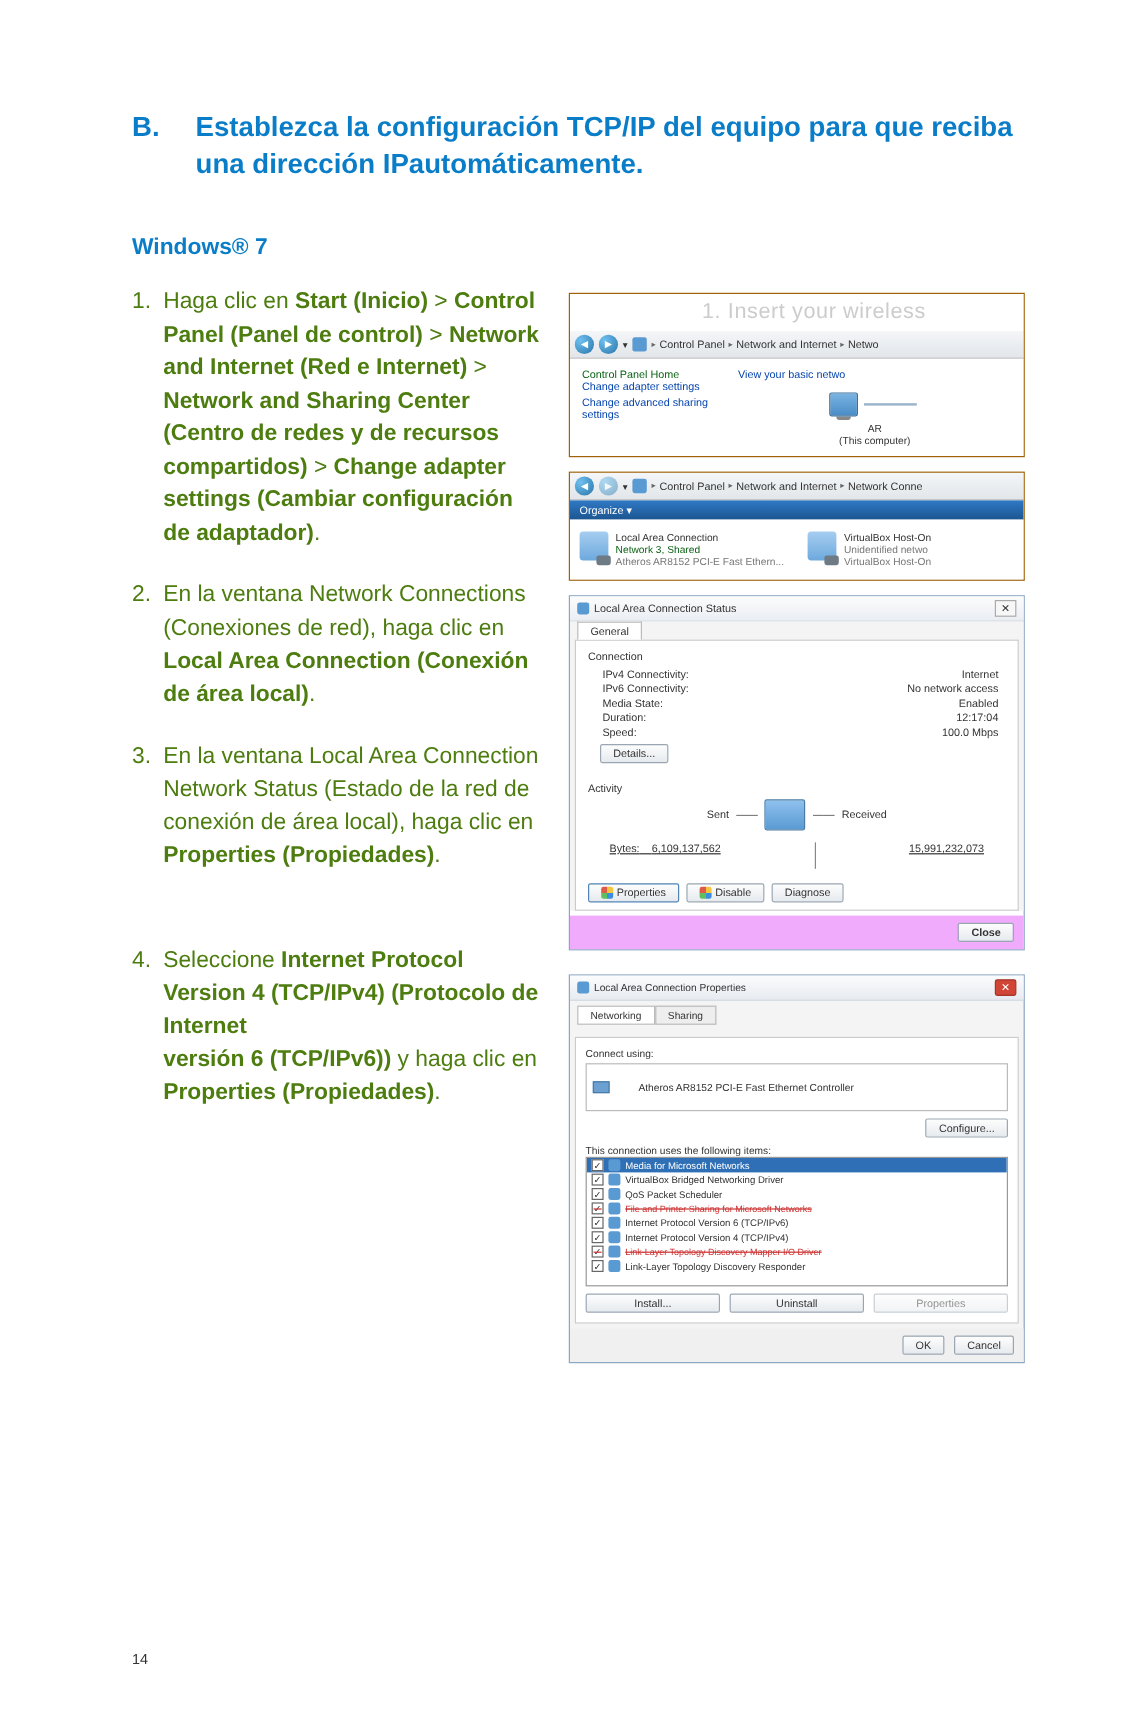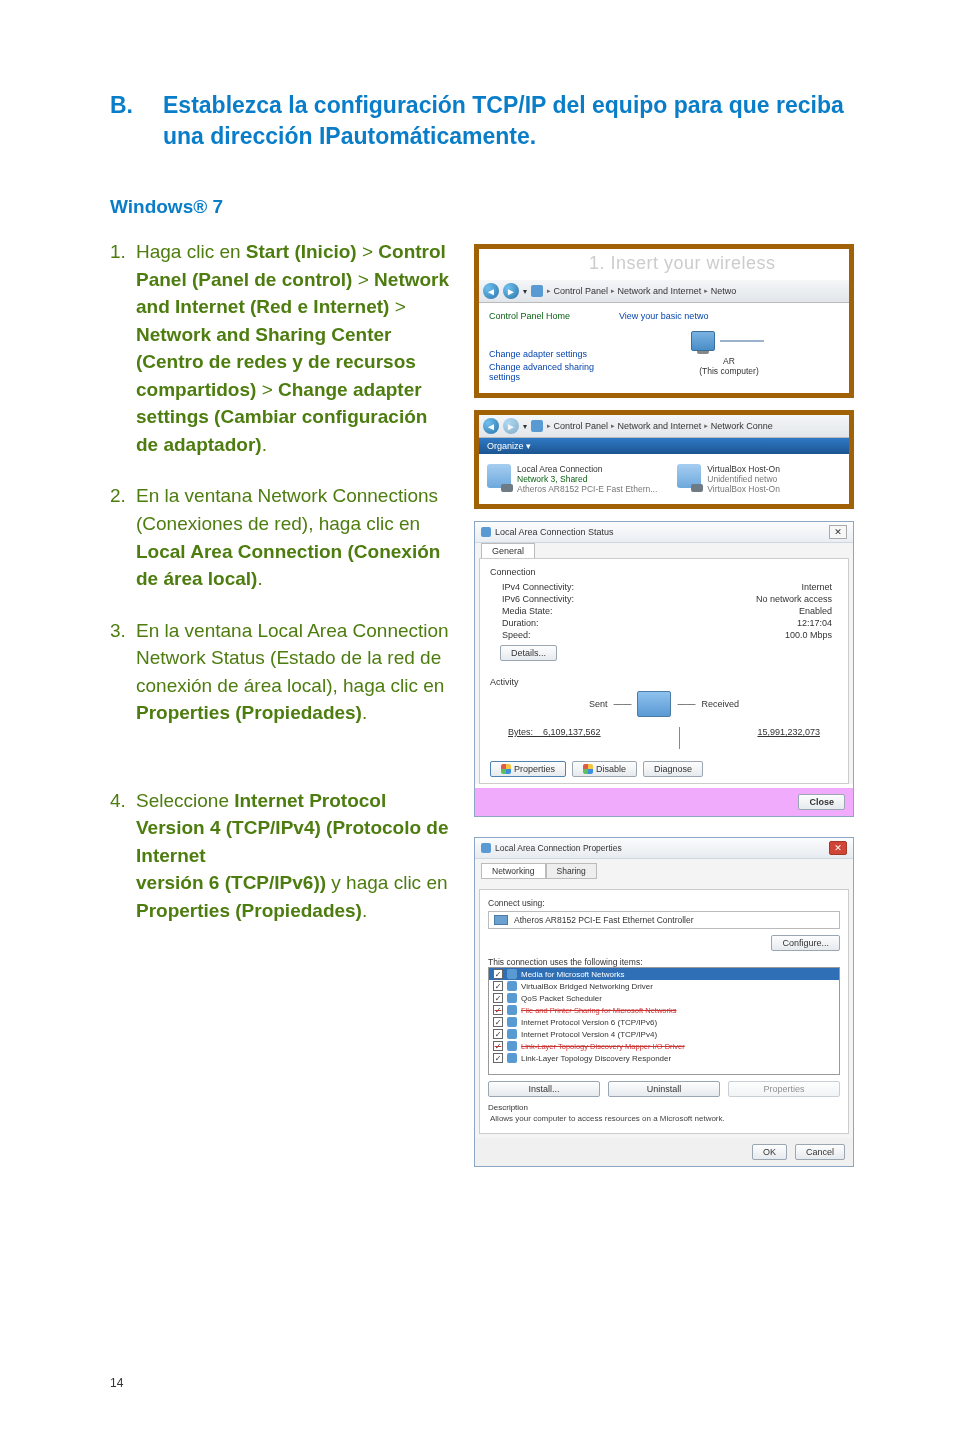--- a/index.html
+++ b/index.html
@@ -52,21 +52,21 @@
   ol li::before {
     content: counter(item) ".";
     flex: 0 0 26px;
     font-size: 19px;
   }
   ol li.big-gap { margin-top: 60px; }
   .b { font-weight: bold; }
 
   
   .panel {
-    border: 5px solid #a16207;
+    border: 1px solid #a16207;
     background: #f4f4f4;
     font-size: 9px;
     color: #333;
     margin-bottom: 12px;
     overflow: hidden;
   }
   .panel .watermark {
     font-size: 18px;
     color: #ccc;
     padding: 4px 0 6px 110px;
@@ -89,21 +89,21 @@
     display: flex; align-items: center; justify-content: center;
     color: #fff; font-size: 10px;
   }
   .breadcrumb { display: flex; align-items: center; gap: 3px; color: #333; }
   .breadcrumb span { white-space: nowrap; }
   .caret { color: #666; font-size: 7px; }
   .panel-body { display: flex; background: #fff; }
   .side-nav {
     width: 130px; padding: 8px 10px; font-size: 9px;
   }
-  .side-nav .home-link { color: #0b6215; margin-bottom: 28px; }
+  .side-nav .home-link { color: #0b6215; margin-bottom: 0; }
   .side-nav .link { color: #0645ad; margin-bottom: 3px; cursor: pointer; }
   .main-area { flex: 1; padding: 8px 10px; font-size: 9px; }
   .main-area .view-link { color: #0645ad; margin-bottom: 10px; }
   .comp-icon {
     width: 24px; height: 20px;
     background: linear-gradient(#79b3e2,#4a8dc7);
     border: 1px solid #3a6f9c; border-radius: 2px;
     display: inline-block; vertical-align: middle;
   }
   .comp-stand { width: 12px; height: 3px; background: #888; margin: 0 auto; border-radius: 0 0 2px 2px; }
@@ -159,21 +159,21 @@
   .props { border: 1px solid #8aa7c3; background: #f4f4f4; font-size: 8.5px; margin-top: 20px; }
   .props .dlg-title { background: linear-gradient(#fbfcfd,#e7ebf0); }
   .props .dlg-title .x { background: #d04536; color: #fff; border: 1px solid #a5372a; border-radius: 2px; }
   .props-tabs { margin: 4px 0 11px 6px; }
   .props-tabs .tab2 {
     display: inline-block; padding: 2px 10px; border: 1px solid #bbb;
     background: #fff; font-size: 8.5px; cursor: pointer;
   }
   .props-tabs .tab2.inactive { background: #eee; }
   .props-body { border: 1px solid #ccc; margin: -1px 4px 4px 4px; padding: 8px; background: #fff; }
-  .adapter-box { border: 1px solid #bbb; padding: 3px 5px; display: flex; gap: 6px; align-items: center; margin: 3px 0 6px; }
+  .adapter-box { border: 1px solid #bbb; padding: 14px 5px; display: flex; gap: 24px; align-items: center; margin: 3px 0 6px; }
   .adapter-icon { width: 14px; height: 10px; background: #6ca0d0; border: 1px solid #4a7ca6; }
   .cfg-row { text-align: right; margin-bottom: 6px; }
   .item-list { border: 1px solid #999; height: 108px; overflow: hidden; }
   .item-row { display: flex; align-items: center; gap: 4px; padding: 1px 4px; font-size: 8px; white-space: nowrap; }
   .item-row.sel { background: #2f6fb5; color: #fff; }
   .item-row.hl-red { color: #c33; text-decoration: line-through; font-size: 7.5px; }
   .item-row .cb { width: 10px; height: 10px; border: 1px solid #666; display: inline-flex; align-items: center; justify-content: center; font-size: 8px; background:#fff; color:#333; }
   .item-row .ic { width: 10px; height: 10px; background: #5a9ad3; border-radius: 2px; }
   .three-btn { display: flex; gap: 8px; margin-top: 6px; }
   .three-btn .btn { flex: 1; justify-content: center; }
@@ -419,24 +419,20 @@
               <span class="cb">✓</span>
               <span class="ic"></span>
               <span>Link-Layer Topology Discovery Responder</span>
             </div>
         </div>
         <div class="three-btn">
           <span class="btn">Install...</span>
           <span class="btn">Uninstall</span>
           <span class="btn" style="opacity:.55">Properties</span>
         </div>
-        <div class="desc-box">
-          <div class="lbl">Description</div>
-          <div class="txt">Allows your computer to access resources on a Microsoft network.</div>
-        </div>
       </div>
       <div class="props-footer">
         <span class="btn">OK</span>
         <span class="btn">Cancel</span>
       </div>
     </div>
 
   </div>
 </div>
 

